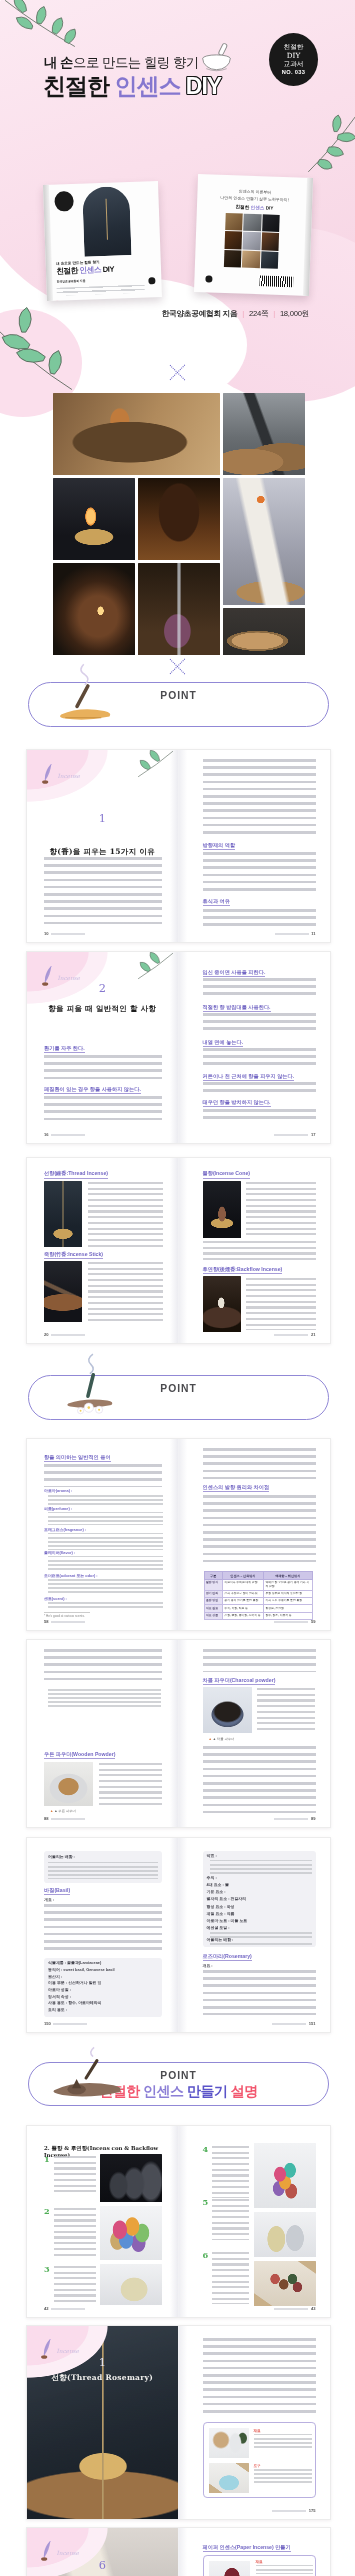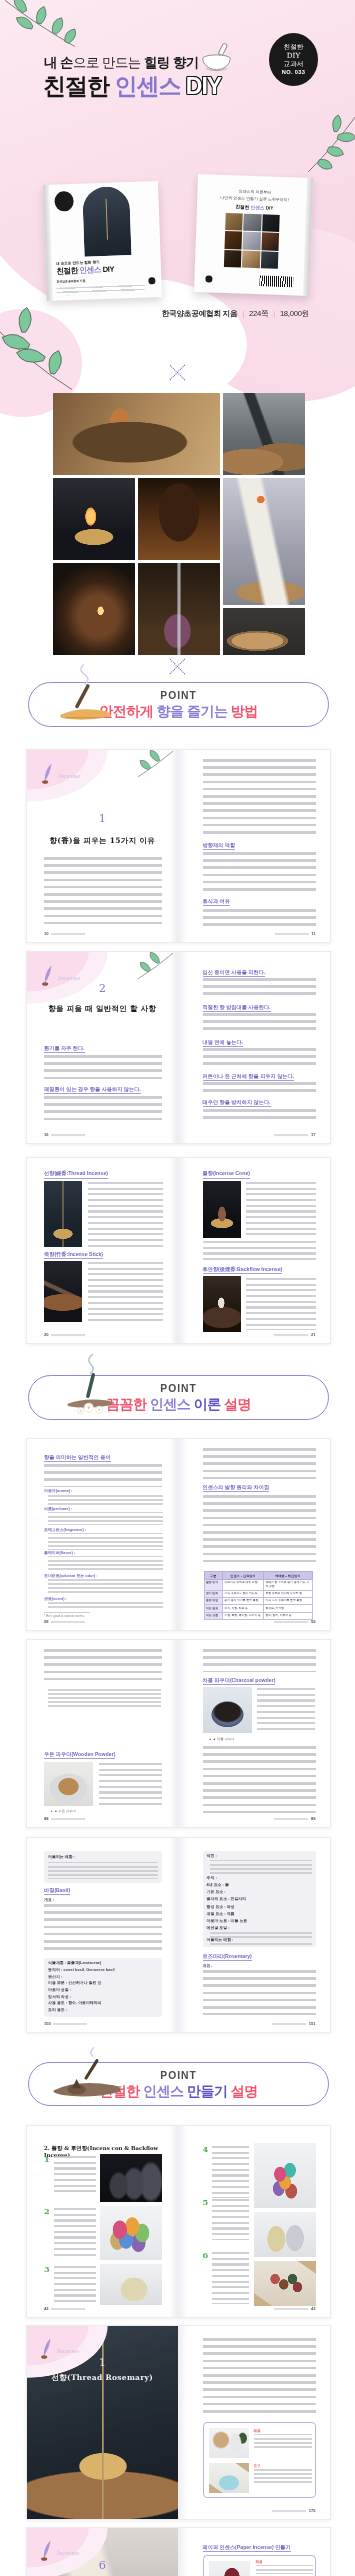--- a/index.html
+++ b/index.html
@@ -77,21 +77,21 @@
         <g stroke="#4e5c50" stroke-width="1.6" fill="#7cc79c">
           <path d="M152 172 Q70 120 6 54" fill="none"></path>
           <path d="M66 92 q-42 6-50-22 q30-16 54 14 z"></path>
           <path d="M96 116 q-40 10-52-16 q26-18 56 8 z"></path>
           <path d="M54 60 q-14-34 10-48 q18 22-2 48 z"></path>
           <path d="M110 140 q-10-34 16-44 q14 24-8 46 z"></path>
         </g>
       </svg>
 
     <div class="abs" style="top:54px;left:44px;font-size:13.4px;color:#1b1b1b;letter-spacing:-0.5px">
-      <span style="font-weight:900">내 손</span><span style="font-weight:500">으로 만드는 </span><span style="font-weight:700">힐링 향기</span>
+      <span style="font-weight:900">내 손</span><span style="font-weight:500">으로 만드는 </span><span style="font-weight:400">힐링 향기</span>
     </div>
     <div class="abs" style="top:71px;left:43px;font-size:23px;font-weight:900;letter-spacing:-1px;white-space:nowrap">
       <span style="color:#161616">친절한 </span><span style="color:#8577cf">인센스 </span><span style="color:#fff;text-shadow:1px 0 #161616,-1px 0 #161616,0 1px #161616,0 -1px #161616,0.8px 0.8px #161616,-0.8px -0.8px #161616,0.8px -0.8px #161616,-0.8px 0.8px #161616">DIY</span>
     </div>
     <svg class="abs" style="top:42px;left:194px" width="47" height="36" viewBox="0 0 92 70">
         <g fill="#fff" stroke="#8a8a8a" stroke-width="1.8">
           <rect x="52" y="2" width="9" height="24" rx="4.5" transform="rotate(26 56 14)"></rect>
           <ellipse cx="44" cy="32" rx="27" ry="7"></ellipse>
           <path d="M17 32 a27 22 0 0 0 54 0"></path>
           <path d="M24 52 q20 8 40 0" fill="none" stroke-width="1.2"></path>
@@ -172,43 +172,40 @@
     </div>
 
   <div class="pill" style="top:682px">
     <svg class="abs" style="top:-21.6px;left:25px" width="77" height="64" viewBox="0 0 150 124">
         <path d="M58 6 q-12 12 2 20 q12 8 0 20" stroke="#d9cfe9" stroke-width="3" fill="none"></path>
         <rect x="52" y="42" width="7" height="52" rx="3.5" fill="#5f4a38" transform="rotate(28 55 68)"></rect>
         <path d="M14 104 q36-16 84-7 q16 3 10 11 q-48 10-90 3 q-10-2-4-7 z" fill="#e8b05c"></path>
         <path d="M22 110 h70" stroke="#c98f3e" stroke-width="2"></path>
       </svg>
     <div class="pl">POINT</div>
-    <div class="hl">
-      <span class="cpink">안전하게 </span><span class="cpurp">향을 즐기는 </span><span class="cpink">방법</span>
-    </div>
   </div>
 
   <div class="spread" style="top:749px;height:194px">
     <div class="pg l">
       <div class="deco"></div>
       <svg class="abs" style="top:13.4px;left:13.4px" width="15.5" height="21.6" viewBox="0 0 30 42">
           <path d="M22 2 C16 12 10 24 10 34" stroke="#b7a7e0" fill="none" stroke-width="1.5"></path>
           <path d="M22 2 C21 12 17 25 10 34 C8 26 12 10 22 2" fill="#a08ed2" opacity=".85"></path>
           <ellipse cx="10" cy="37" rx="6" ry="3.5" fill="#8a5a44"></ellipse>
         </svg>
       <span class="script" style="top:23px;left:31px">Incense</span>
       <svg class="abs" style="top:0;right:2.1px" width="41" height="29" viewBox="0 0 80 56">
           <g stroke="#5c6b5e" stroke-width="1.2" fill="#7cc79c">
             <path d="M76 2 Q46 28 8 52" fill="none"></path>
             <path d="M46 22 q-18-8-14-22 q16 2 18 20 z"></path>
             <path d="M28 38 q-16-4-16-18 q14-2 20 14 z"></path>
           </g>
         </svg>
       <div class="cnum" style="top:62px">1</div>
-      <div class="ctit" style="top:86px">향(香)을 피우는 15가지 이유</div>
+      <div class="ctit" style="top:97px">향(香)을 피우는 15가지 이유</div>
       <div class="b" style="top:107px;left:17px;width:118px;height:67px"></div>
       <div class="pfoot" style="left:17px">
           <span class="pnum">10</span>
           <span class="fbar"></span>
         </div>
     </div>
     <div class="pg r">
       <div class="b" style="top:9.3px;left:24px;width:113px;height:77px"></div>
       <div class="ph1" style="top:93px;left:24px">방향제의 역할</div>
       <div class="b" style="top:102px;left:24px;width:113px;height:39px"></div>
@@ -304,23 +301,20 @@
           <circle cx="76" cy="112" r="7"></circle>
           <circle cx="40" cy="114" r="6"></circle>
         </g>
         <g fill="#f2cf5b">
           <circle cx="56" cy="108" r="2.5"></circle>
           <circle cx="76" cy="112" r="2"></circle>
           <circle cx="40" cy="114" r="1.8"></circle>
         </g>
       </svg>
     <div class="pl">POINT</div>
-    <div class="hl">
-      <span class="cpink">꼼꼼한 </span><span class="cpurp">인센스 </span><span class="cdeep">이론 </span><span class="cpink">설명</span>
-    </div>
   </div>
 
   <div class="spread" style="top:1438px;height:193px">
     <div class="pg l">
       <div class="ph1" style="top:15.5px;left:17px">향을 의미하는 일반적인 용어</div>
       <div class="b" style="top:25px;left:17px;width:118px;height:23px"></div>
       <div class="bullet" style="top:50px;left:17px;color:#7468c4">아로마(aroma) :</div>
       <div class="b3" style="top:56px;left:20.6px;width:115px;height:10.3px"></div>
       <div class="bullet" style="top:68px;left:17px;color:#7468c4">퍼퓸(perfume) :</div>
       <div class="b3" style="top:73px;left:20.6px;width:115px;height:13.4px"></div>

